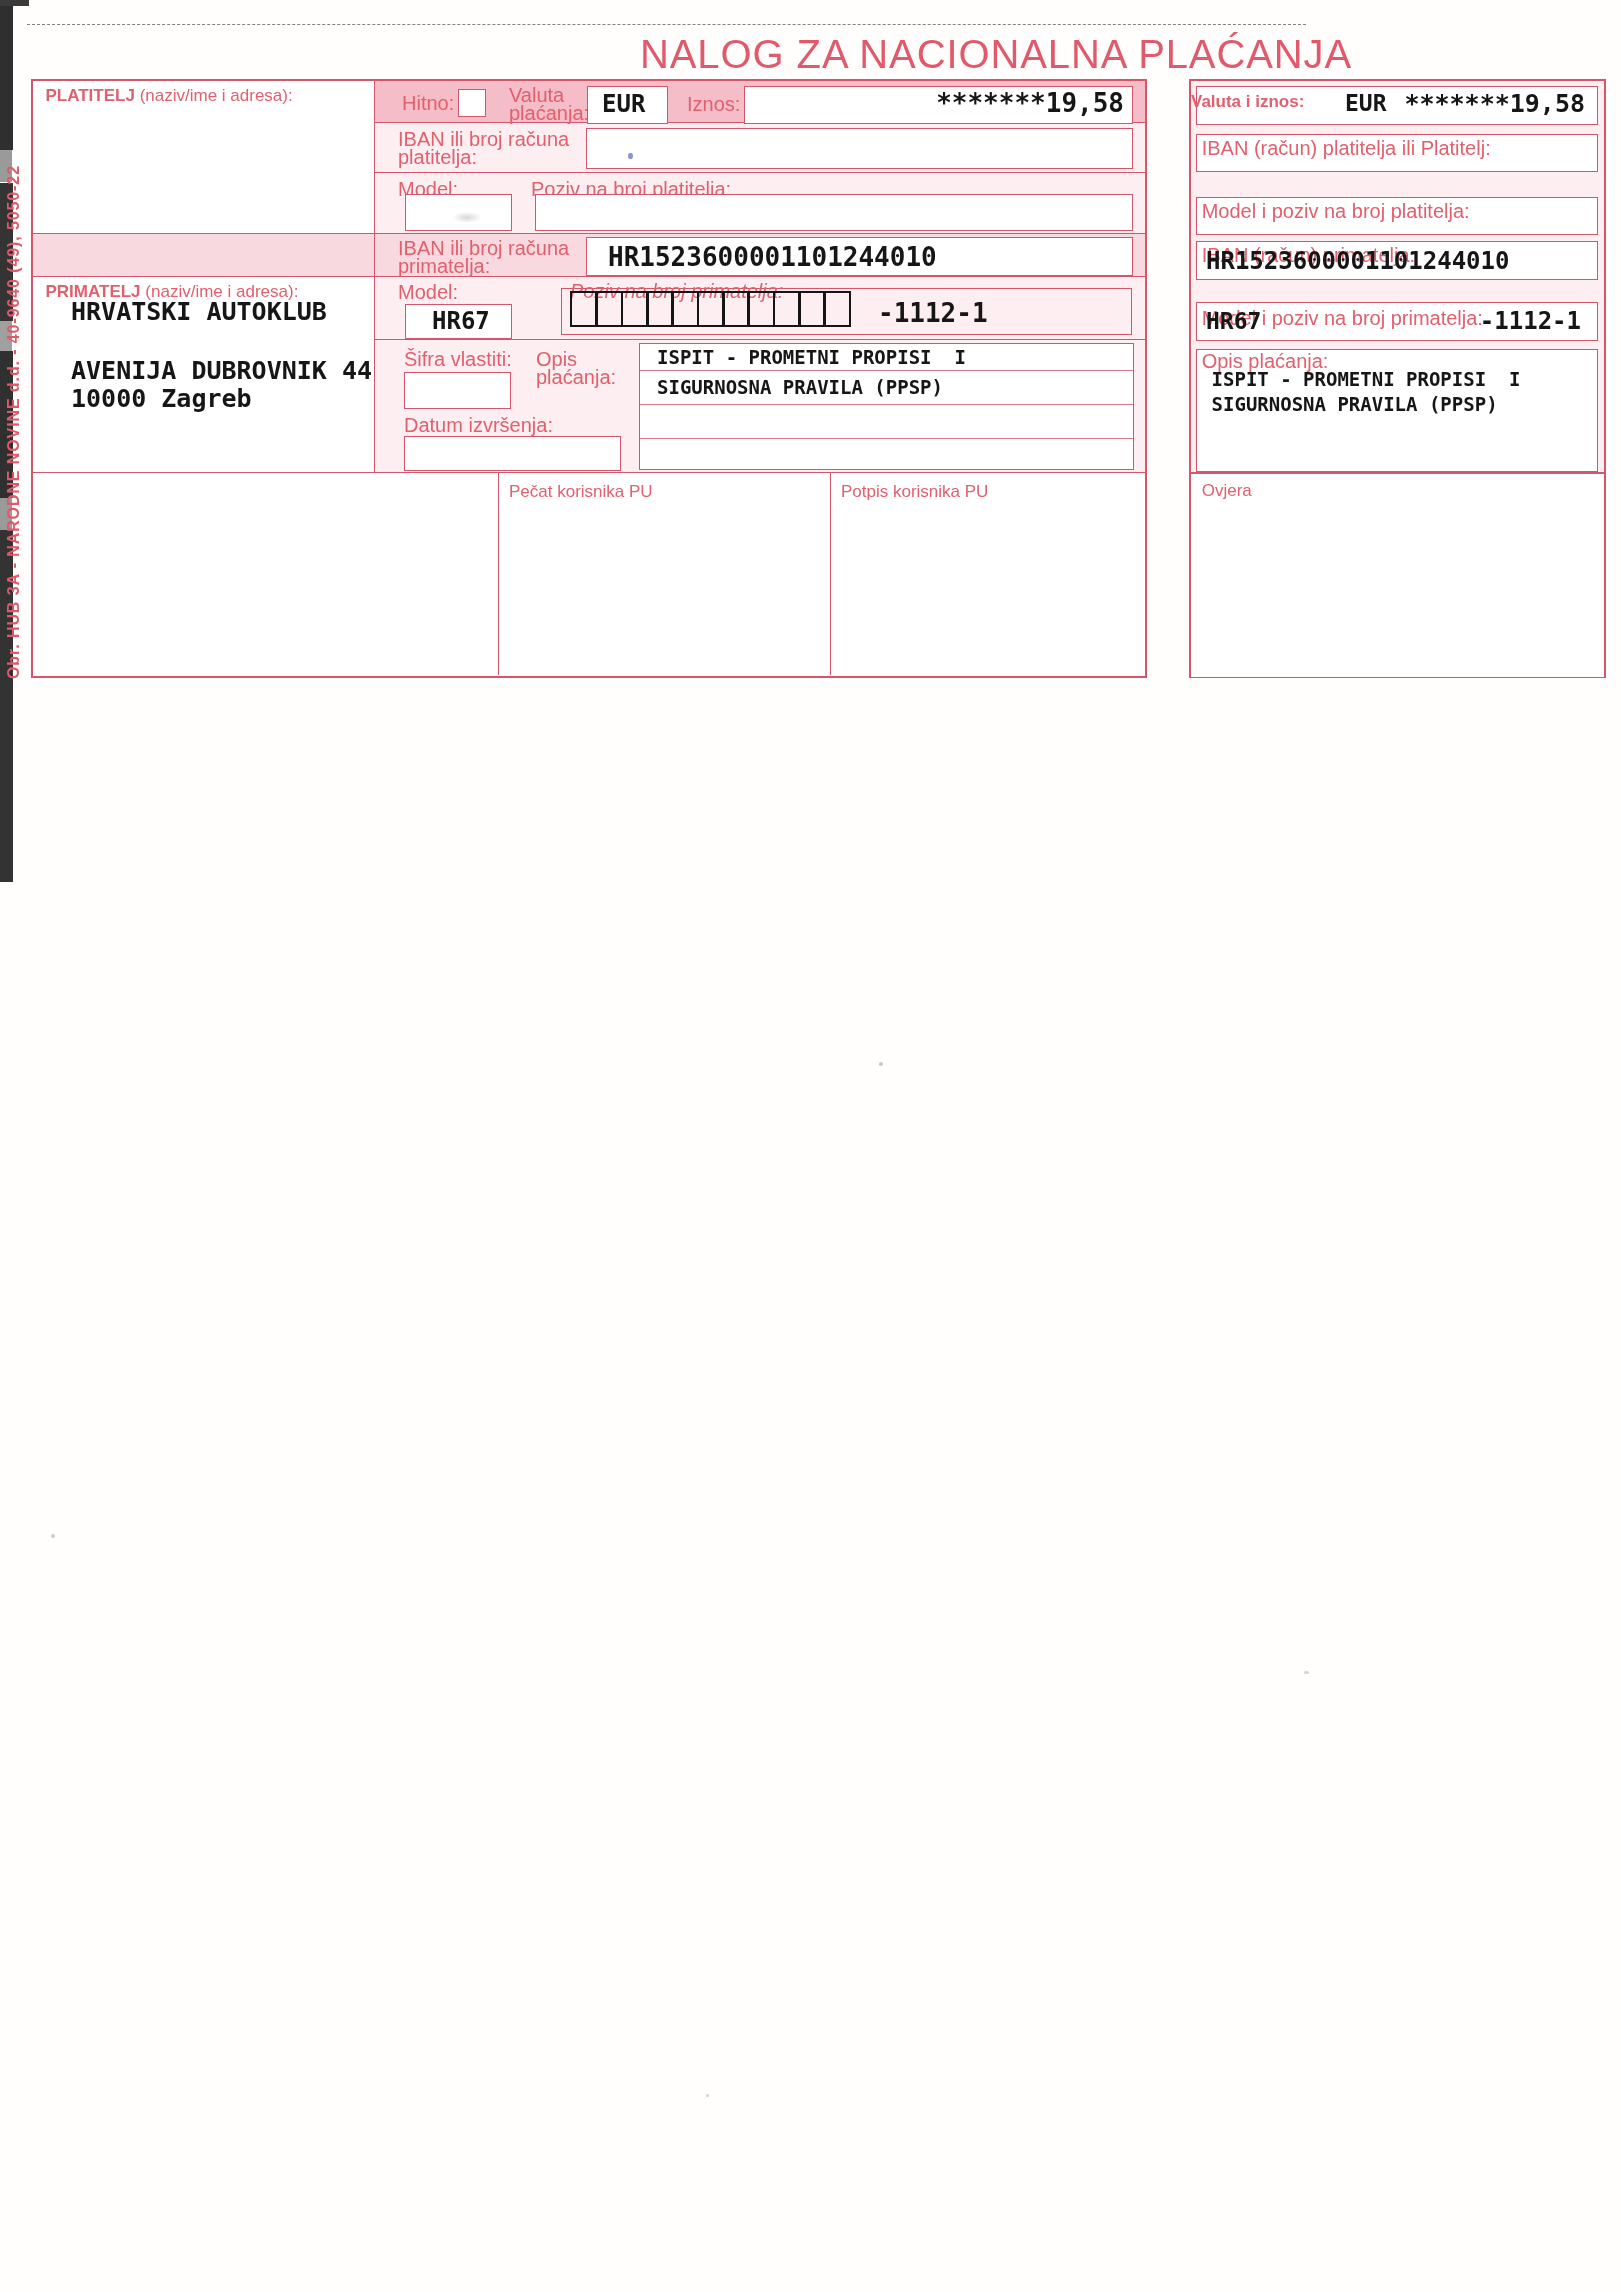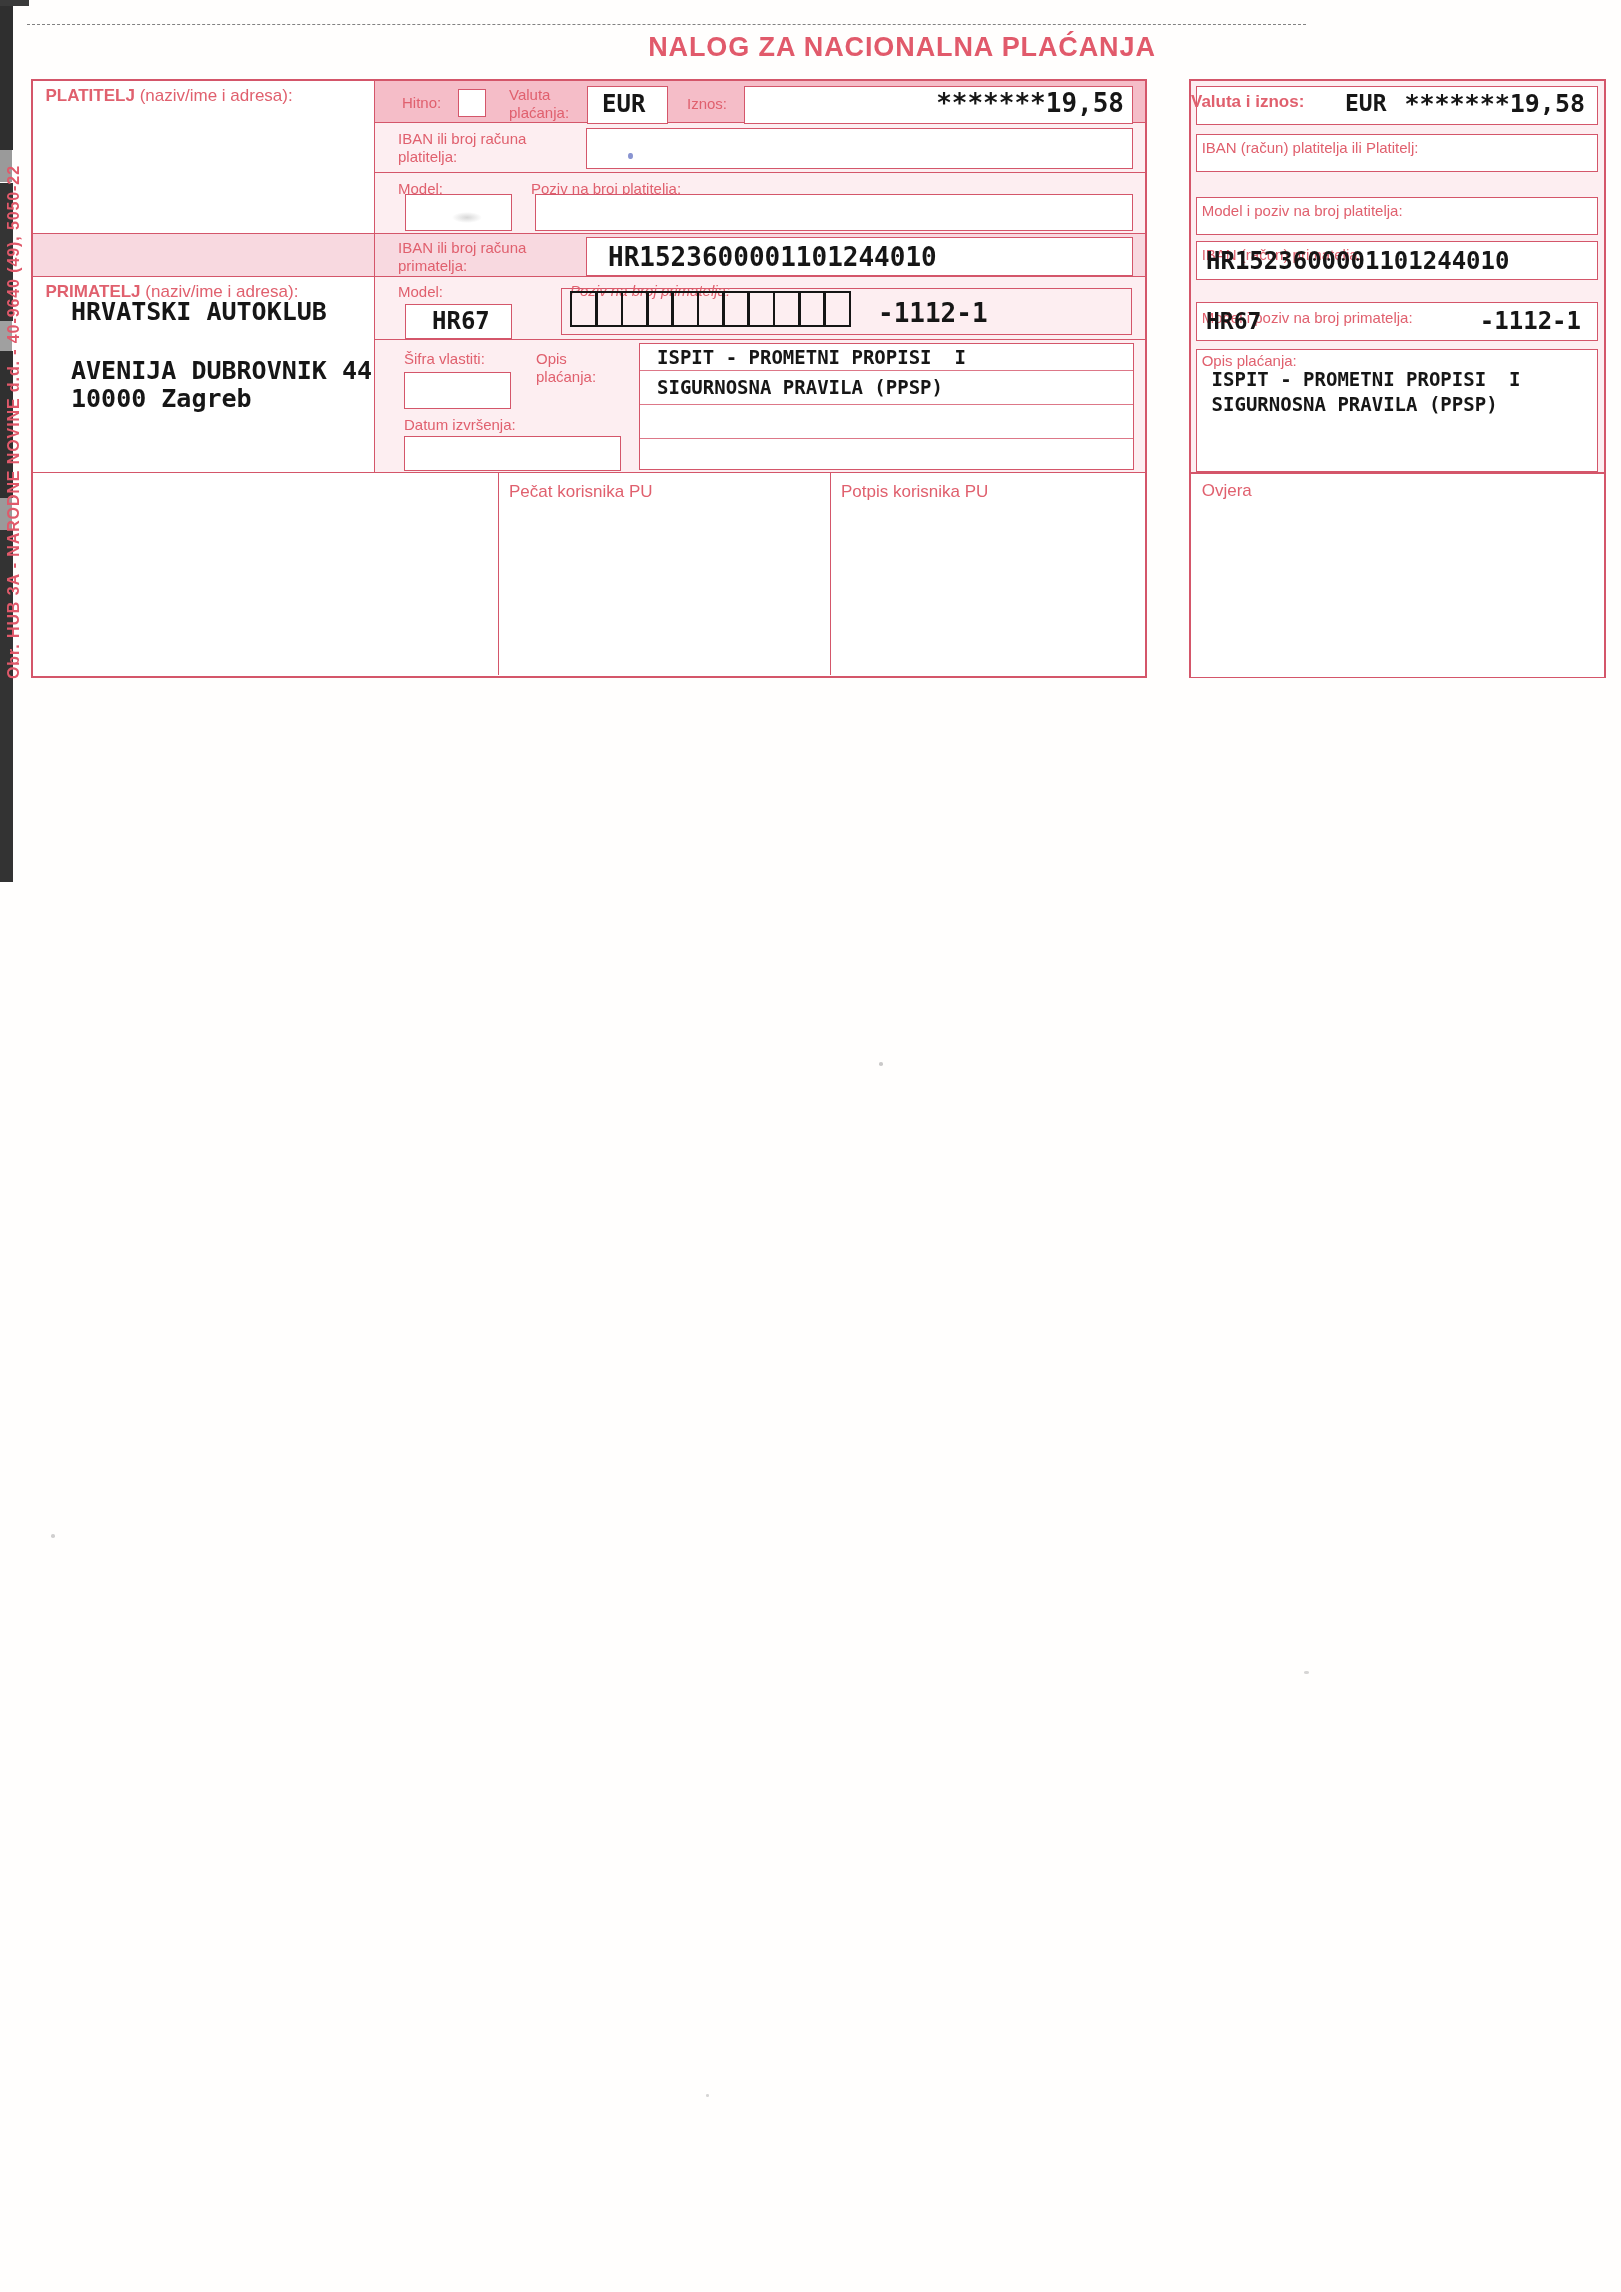--- a/index.html
+++ b/index.html
@@ -8,21 +8,21 @@
     --band:#f5bdc8;
     --mid:#f8d9e0;
     --lt:#fdeef1;
     --ink:#161616;
   }
   html,body{margin:0;padding:0;background:#ffffff;}
   .page{position:relative;width:1621px;height:2293px;background:#fffefd;
         font-family:"Liberation Sans",sans-serif;overflow:hidden;}
   .abs{position:absolute;}
   .box{position:absolute;background:#fff;border:1.8px solid var(--red);box-sizing:border-box;}
-  .lbl{position:absolute;color:var(--lbl);font-size:15px;line-height:18px;white-space:nowrap;}
+  .lbl{position:absolute;color:var(--lbl);font-size:20px;line-height:18px;white-space:nowrap;}
   .lblb{font-weight:bold;}
   .typed{position:absolute;color:var(--ink);font-family:"DejaVu Sans Mono","Liberation Mono",monospace;
          white-space:pre;font-weight:bold;line-height:1.1;}
   .rule{position:absolute;background:var(--red);height:1.8px;}
   .sect{position:absolute;box-sizing:border-box;}
   .cell{position:absolute;box-sizing:border-box;border:2.7px solid #151515;background:transparent;}
   .speck{position:absolute;border-radius:50%;background:#8a8a8a;}
 </style>
 </head>
 <body>
@@ -36,22 +36,22 @@
   <div class="abs" style="left:0;top:351px;width:13.4px;height:147px;background:#303030;"></div>
   <div class="abs" style="left:0;top:498px;width:11.6px;height:32px;background:#9a9a9a;"></div>
   <div class="abs" style="left:0;top:530px;width:12.5px;height:352px;background:#333333;"></div>
   <div class="abs" style="left:0;top:0;width:29px;height:6.3px;background:#3a3a3a;"></div>
 
   <div class="abs" style="left:27px;top:24px;width:1279px;height:0;border-top:1.8px dashed #6d6d6d;opacity:.85;"></div>
 
   <div class="abs" style="left:5.4px;top:679px;width:580px;height:21.5px;transform:rotate(-90deg);transform-origin:top left;
               color:#e0596a;font-weight:bold;font-size:16px;letter-spacing:0.9px;white-space:nowrap;">Obr. HUB 3A - NARODNE NOVINE d.d. - 40-9640 (49), 5050-22</div>
 
-  <div class="abs" style="left:640px;top:32px;width:524px;text-align:center;color:#e15a6b;font-weight:bold;
-              font-size:27px;letter-spacing:0.9px;white-space:nowrap;">NALOG ZA NACIONALNA PLAĆANJA</div>
+  <div class="abs" style="left:640px;top:32px;width:524px;text-align:center;color:#e15a6b;font-weight:normal;
+              font-size:40px;letter-spacing:0.9px;white-space:nowrap;">NALOG ZA NACIONALNA PLAĆANJA</div>
 
   <div class="abs" style="left:31px;top:79px;width:1112px;height:595px;border:2.7px solid var(--red);background:#fff;">
 
     <div class="sect" style="left:0;top:0;width:342px;height:153px;border-right:1.8px solid var(--red);border-bottom:1.8px solid var(--red);background:#fff;"></div>
     <div class="sect" style="left:0;top:153px;width:342px;height:43px;border-right:1.8px solid var(--red);border-bottom:1.8px solid var(--red);background:var(--mid);"></div>
     <div class="sect" style="left:0;top:196px;width:342px;height:195px;border-right:1.8px solid var(--red);background:#fff;"></div>
 
     <div class="sect" style="left:342px;top:0;width:770px;height:42px;border-bottom:1.8px solid var(--red);background:var(--band);"></div>
     <div class="sect" style="left:342px;top:42px;width:770px;height:50px;border-bottom:1.8px solid var(--red);background:var(--lt);"></div>
     <div class="sect" style="left:342px;top:92px;width:770px;height:61px;border-bottom:1.8px solid var(--red);background:var(--lt);"></div>

